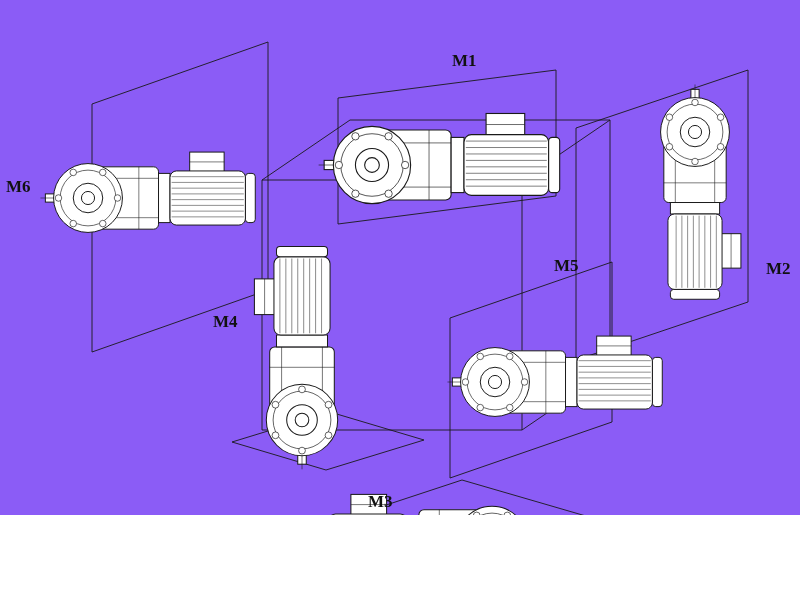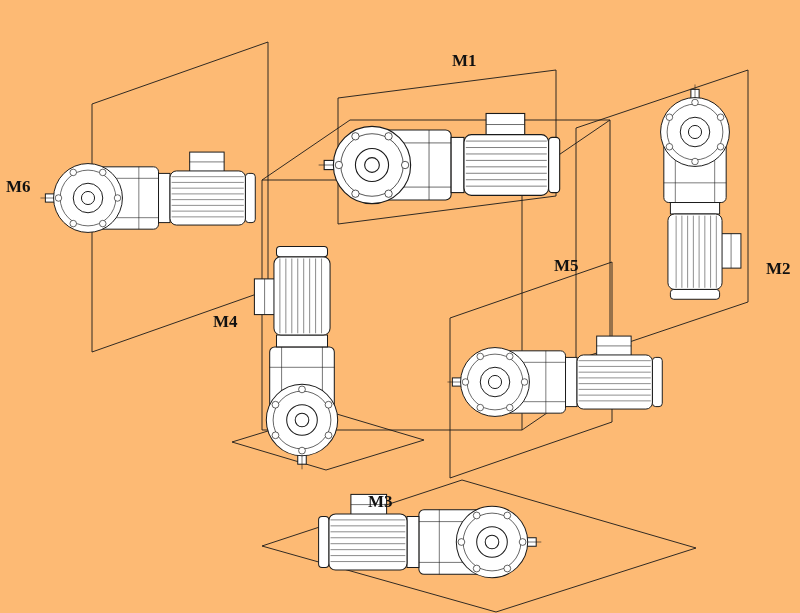--- a/index.html
+++ b/index.html
@@ -3,22 +3,22 @@
 <meta charset="utf-8">
 <style>
   html, body {
     margin: 0;
     padding: 0;
     background: #ffffff;
   }
   .stage {
     position: relative;
     width: 800px;
-    height: 613px;
-    background: #fdba74;
+    height: 515px;
+    background: #8b5cf6;
     overflow: hidden;
     font-family: "Liberation Serif", serif;
   }
   svg {
     display: block;
   }
   .thin {
     fill: none;
     stroke: #1a1a1a;
     stroke-width: 0.9;

